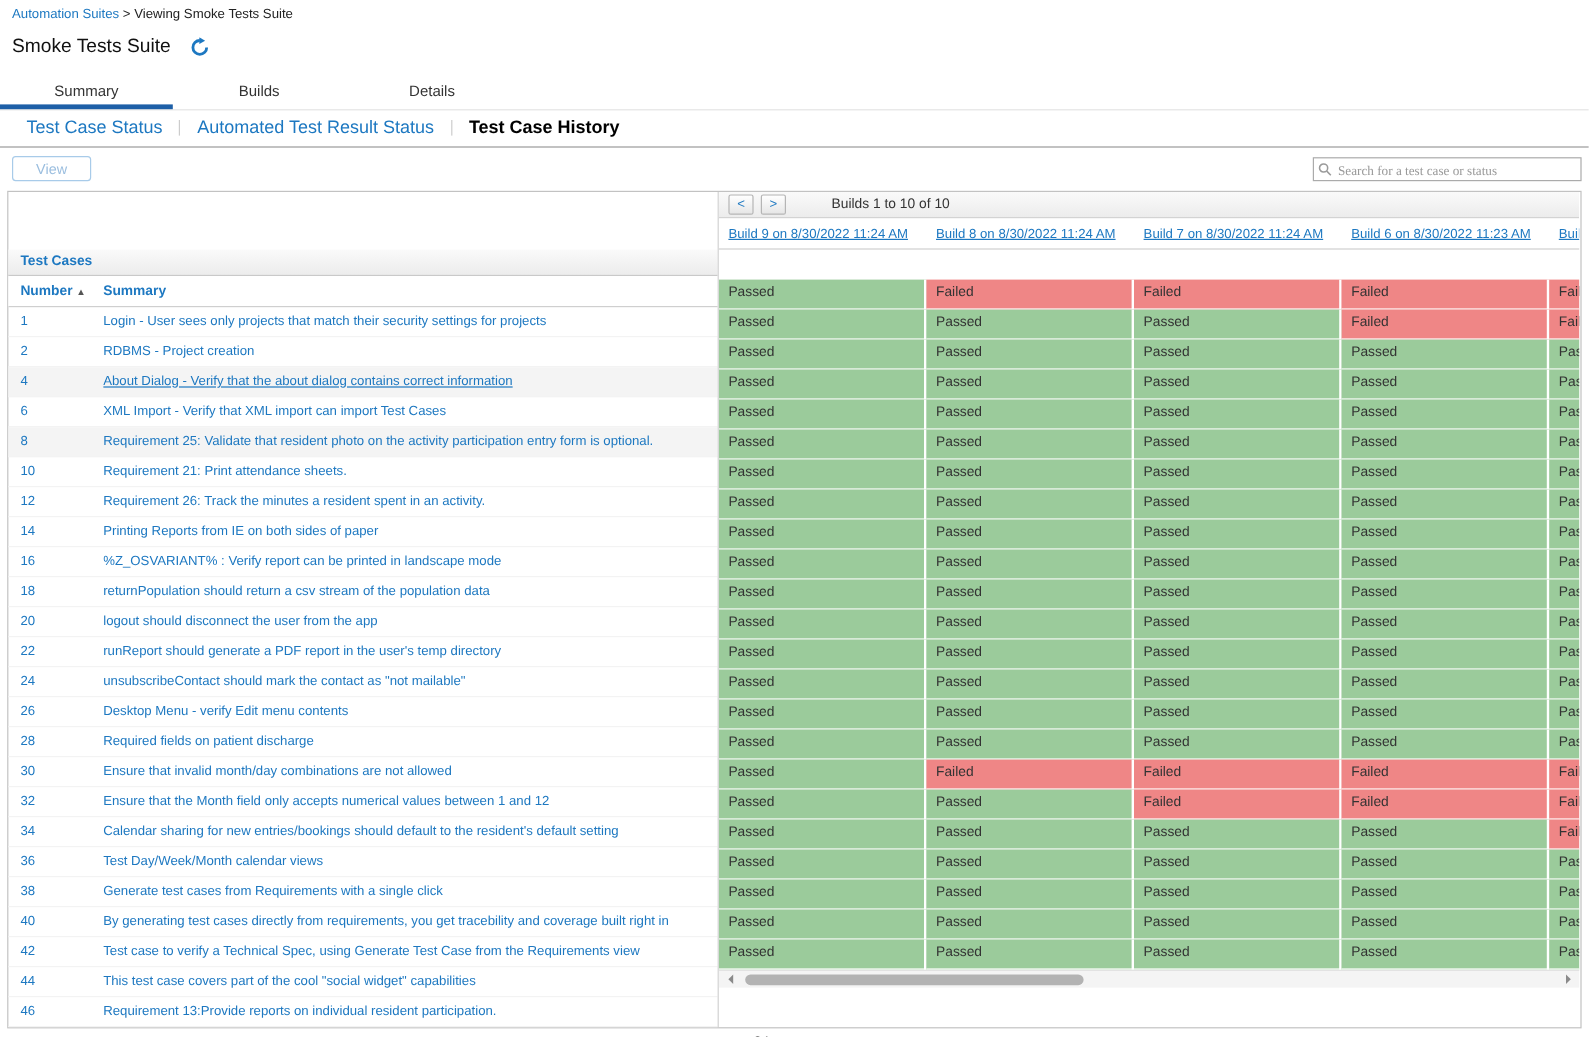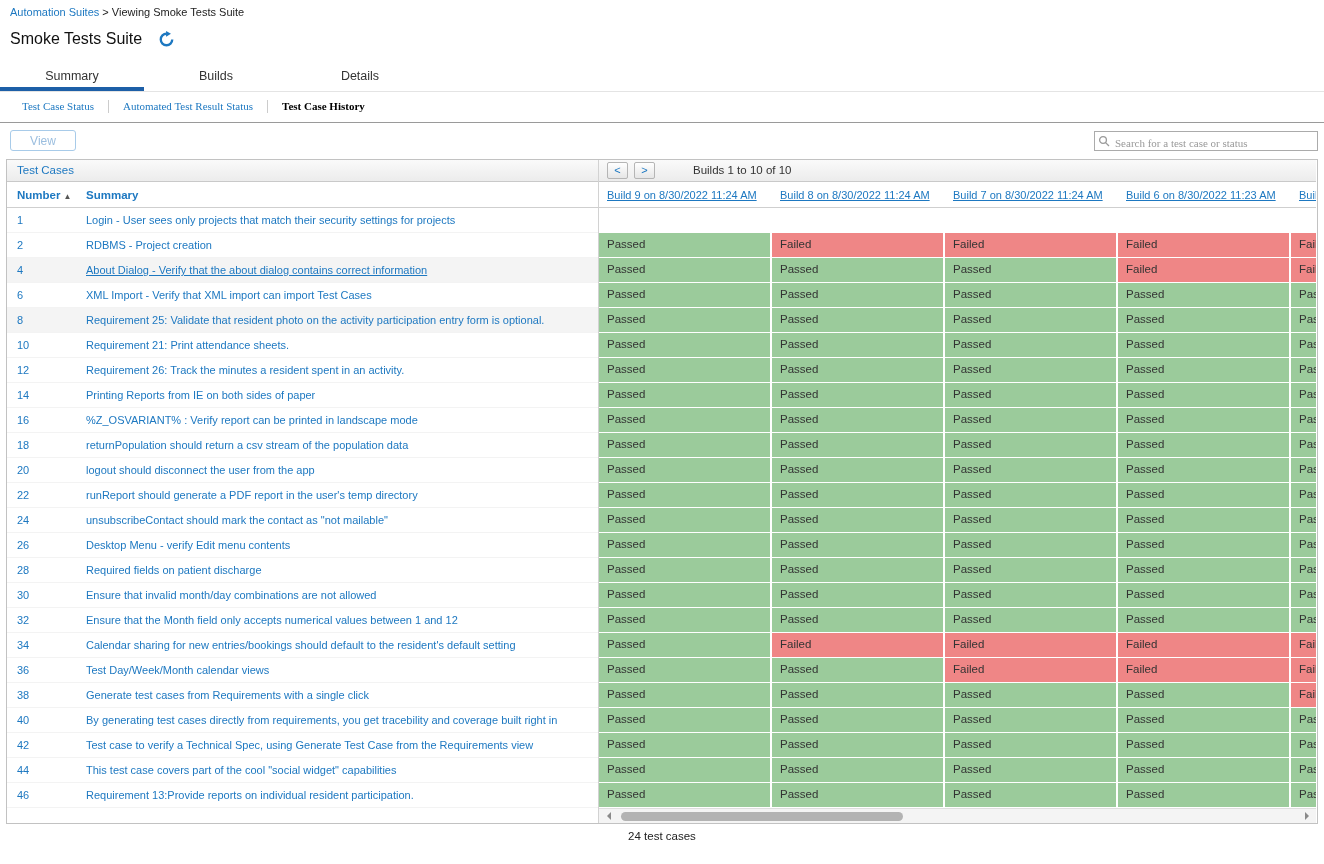--- a/index.html
+++ b/index.html
@@ -21,40 +21,40 @@
   
   .titlebar{display:flex;align-items:center;gap:16px;padding:10px 10px 4px;}
   .title{font-size:16px;color:#111;}
   .refresh{cursor:pointer;display:inline-flex;}
   
   .tabs{display:flex;padding-top:8px;border-bottom:1px solid #e4e4e4;}
   .tab{width:144px;text-align:center;padding:9px 0 8px;font-size:12.5px;color:#333;cursor:pointer;}
   .tab.active{padding-bottom:4px;border-bottom:4px solid var(--tabline);}
   
   .subtabs{display:flex;align-items:center;padding:8px 0 9px 8px;border-bottom:1px solid #9a9a9a;}
-  .subtab{padding:0 14px;font-size:11px;color:var(--link);cursor:pointer;border-right:1px solid #ccc;line-height:13px;font-family:Liberation Serif, serif;}
+  .subtab{padding:0 14px;font-size:15px;color:var(--link);cursor:pointer;border-right:1px solid #ccc;line-height:13px;}
   .subtab:last-child{border-right:none;}
   .subtab.active{color:#000;font-weight:bold;}
   
   .toolbar{position:relative;height:36px;}
   .view-btn{position:absolute;left:10px;top:7px;width:66px;height:21px;background:#fff;
     border:1px solid #a8cbe9;border-radius:3px;color:#9bbedf;font-size:12px;cursor:pointer;
     font-family:"Liberation Sans", sans-serif;}
   .search-wrap{position:absolute;right:6px;top:8px;width:224px;height:20px;}
   .search-wrap svg{position:absolute;left:4px;top:4px;}
   .search{width:100%;height:100%;border:1px solid #ababab;font-size:11px;padding:4px 4px 0 20px;color:#333;
     font-family:Liberation Serif, serif;}
   .search::placeholder{color:#999;}
   
   .grid{margin:0 6px;border:1px solid #c2c2c2;display:flex;align-items:stretch;background:#fff;}
   .panel.left{width:591px;}
   .panel.right{width:718px;border-left:1px solid #d2d2d2;overflow:hidden;}
   .panel-header{height:22px;line-height:21px;background:linear-gradient(#fafafa,#ececec);
     border-bottom:1px solid #c9c9c9;font-size:11.5px;}
-  .left .panel-header{padding-left:10px;color:var(--link);font-weight:normal;}
+  .left .panel-header{padding-left:10px;color:var(--link);font-weight:bold;margin-top:48px;}
   .pager{display:flex;align-items:center;padding-left:8px;gap:6px;}
   .pager button{width:21px;height:17px;font-size:11px;color:var(--link);
     background:linear-gradient(#fff,#e6e6e6);border:1px solid #b5b5b5;border-radius:2px;
     line-height:13px;padding:0;cursor:pointer;font-family:"Liberation Sans", sans-serif;}
   .plabel{margin-left:32px;color:#333;font-size:11.5px;}
   .col-header{height:26px;line-height:26px;border-bottom:1px solid #cfcfcf;display:flex;font-size:11.5px;background:#fff;}
   .num-col{width:79px;padding-left:10px;color:var(--link);font-weight:bold;cursor:pointer;}
   .sort{color:#555;font-size:8px;margin-left:3px;}
   .sum-col{color:var(--link);font-weight:bold;cursor:pointer;}
   .col-header.builds{width:865px;}

